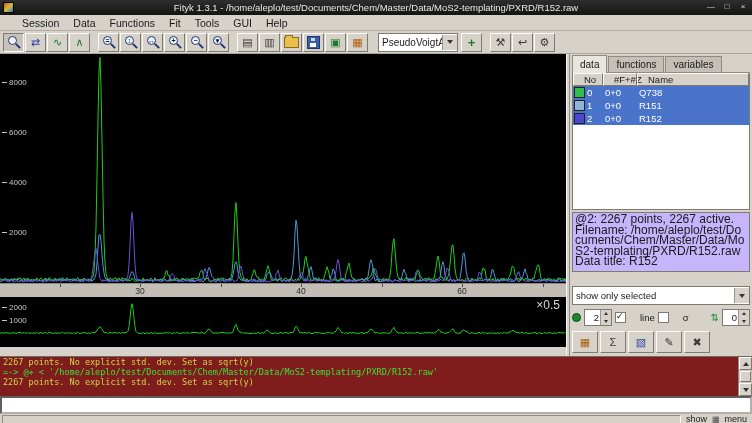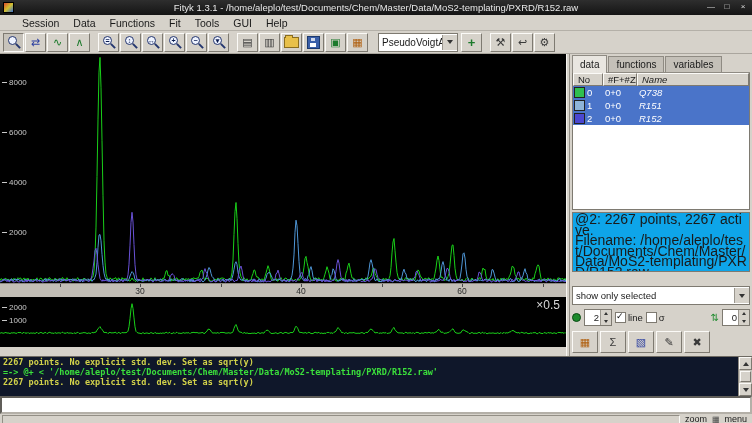--- a/index.html
+++ b/index.html
@@ -46,47 +46,47 @@
   .xtickmark{position:absolute;top:0;width:1px;height:3px;background:#4a4a4a;}
   .aux-scale{position:absolute;top:1px;right:6px;color:#d8d8d8;font-size:12px;}
   .vsplit{width:2px;background:#d6d2ca;border-left:1px solid #f6f4f0;border-right:1px solid #938f86;cursor:col-resize;}
   
   .sidebar{width:184px;display:flex;flex-direction:column;background:#d6d2ca;padding:1px 2px 2px 2px;box-sizing:border-box;}
   .tabs{height:17px;display:flex;align-items:flex-end;gap:1px;border-bottom:1px solid #8f8b83;}
   .tab{padding:1px 7px 1px 7px;font-size:10px;background:#c4c0b8;border:1px solid #8f8b83;border-bottom:none;height:13px;line-height:13px;}
   .tab.active{background:#e9e6e0;height:15px;line-height:15px;position:relative;top:1px;}
   .datalist{flex:1;min-height:0;background:#fff;border:1px solid #7e7a71;border-top:none;display:flex;flex-direction:column;font-size:9.5px;}
   .thead{display:flex;height:13px;background:#d6d2ca;}
-  .th{border-top:1px solid #fbfaf7;border-left:1px solid #fbfaf7;border-right:1px solid #7e7a71;border-bottom:1px solid #7e7a71;padding:0 4px;line-height:11px;box-sizing:border-box;}
-  .c-no{width:30px;}.c-fz{width:34px;}.c-name{flex:1;font-style:italic;}
+  .th{border-top:1px solid #fbfaf7;border-left:1px solid #fbfaf7;border-right:1px solid #7e7a71;border-bottom:1px solid #7e7a71;padding:0 10px;line-height:11px;box-sizing:border-box;}
+  .c-no{width:30px;}.c-fz{width:34px;}.c-name{flex:1;}
   .trow{display:flex;height:13px;line-height:13px;align-items:center;background:#4a74c9;color:#fff;}
   .trow .c-no{display:flex;align-items:center;gap:2px;padding-left:1px;box-sizing:border-box;}
   .trow .c-fz,.trow .c-name{padding:0 2px;box-sizing:border-box;}
   .swatch{width:9px;height:9px;border:1px solid #222;display:inline-block;flex:0 0 auto;}
   .list-empty{flex:1;background:#fff;}
-  .infopane{height:56px;background:#0ea5e9;border:1px solid #7e7a71;margin-top:2px;padding:1px 2px;font-size:14px;line-height:10.5px;overflow:hidden;word-break:break-all;}
+  .infopane{height:56px;background:#c4b5fd;border:1px solid #7e7a71;margin-top:2px;padding:1px 2px;font-size:12px;line-height:10.5px;overflow:hidden;word-break:break-all;}
   .combo{height:17px;background:#fff;border:1px solid #7e7a71;display:flex;align-items:center;margin-top:14px;}
   .combo .combo-text{flex:1;font-size:9.5px;padding-left:3px;}
   .ctrlrow{height:21px;display:flex;align-items:center;gap:3px;margin-top:2px;}
   .dot-icon{width:7px;height:7px;border-radius:50%;background:#1c8a2c;border:1px solid #0a4a14;}
   .spin{height:15px;background:#fff;border:1px solid #7e7a71;display:inline-flex;align-items:center;}
   .spin-val{width:14px;text-align:right;font-size:9.5px;padding-right:1px;}
   .spin-arrows{width:10px;height:15px;display:inline-flex;flex-direction:column;background:#d6d2ca;border-left:1px solid #9a968e;}
   .spin-arrows i{flex:1;display:flex;align-items:center;justify-content:center;}
   .spin-arrows i.up::after{content:"";border-left:2.5px solid transparent;border-right:2.5px solid transparent;border-bottom:3.5px solid #333;}
   .spin-arrows i.dn::after{content:"";border-left:2.5px solid transparent;border-right:2.5px solid transparent;border-top:3.5px solid #333;}
-  .chk{display:inline-flex;align-items:center;gap:2px;font-size:9.5px;}
+  .chk{display:inline-flex;align-items:center;gap:14px;font-size:9.5px;}
   .chk .box{width:9px;height:9px;background:#fff;border:1px solid #7e7a71;position:relative;}
   .chk .box.checked::after{content:"✓";position:absolute;left:0px;top:-2px;font-size:9px;color:#111;}
   .flex1{flex:1;}
   .shift-icon{color:#1c8a2c;font-size:10px;line-height:10px;}
   .btnrow{height:24px;display:flex;align-items:center;gap:2px;margin-top:2px;}
   .btnrow .tbtn{width:26px;height:22px;}
   
-  .console{position:relative;height:39px;background:#0f172a;border-top:1px solid #6e6a62;overflow:hidden;font-weight:bold;}
+  .console{position:relative;height:39px;background:#7f1d1d;border-top:1px solid #6e6a62;overflow:hidden;}
   .cline{font-family:"DejaVu Sans Mono",monospace;font-size:8.5px;line-height:10px;padding-left:3px;white-space:nowrap;}
   .cline.yellow{color:#d2d24a;}
   .cline.green{color:#3be03b;}
   .vscroll{position:absolute;right:0;top:0;bottom:0;width:13px;background:#c9c5bd;border-left:1px solid #8f8b83;display:flex;flex-direction:column;}
   .sb-btn{height:11px;background:#d6d2ca;border:1px solid;border-color:#fbfaf7 #7e7a71 #7e7a71 #fbfaf7;display:flex;align-items:center;justify-content:center;}
   .sb-btn.up::after{content:"";border-left:3px solid transparent;border-right:3px solid transparent;border-bottom:4px solid #333;}
   .sb-btn.dn::after{content:"";border-left:3px solid transparent;border-right:3px solid transparent;border-top:4px solid #333;}
   .sb-thumb{flex:1;margin:1px;background:#d6d2ca;border:1px solid;border-color:#fbfaf7 #7e7a71 #7e7a71 #fbfaf7;}
   .cmdline{display:block;width:752px;height:18px;box-sizing:border-box;border:2px inset #b4b0a8;background:#fff;font-family:"DejaVu Sans Mono",monospace;font-size:10px;padding:0 3px;outline:none;}
   .statusbar{height:11px;display:flex;align-items:center;font-size:9px;gap:2px;padding:0 2px;}
@@ -367,18 +367,18 @@
       <span class="sb-btn up"></span>
       <span class="sb-thumb"></span>
       <span class="sb-btn dn"></span>
     </div>
   </div>
 
   <input class="cmdline" value="" style="">
 
   <div class="statusbar">
     <span class="sb-cell flex1"></span>
-    <span class="sb-label">zoom</span>
+    <span class="sb-label">show</span>
     <span class="sb-icon">▦</span>
     <span class="sb-label">menu</span>
   </div>
 
 </div>
 
 </body></html>

